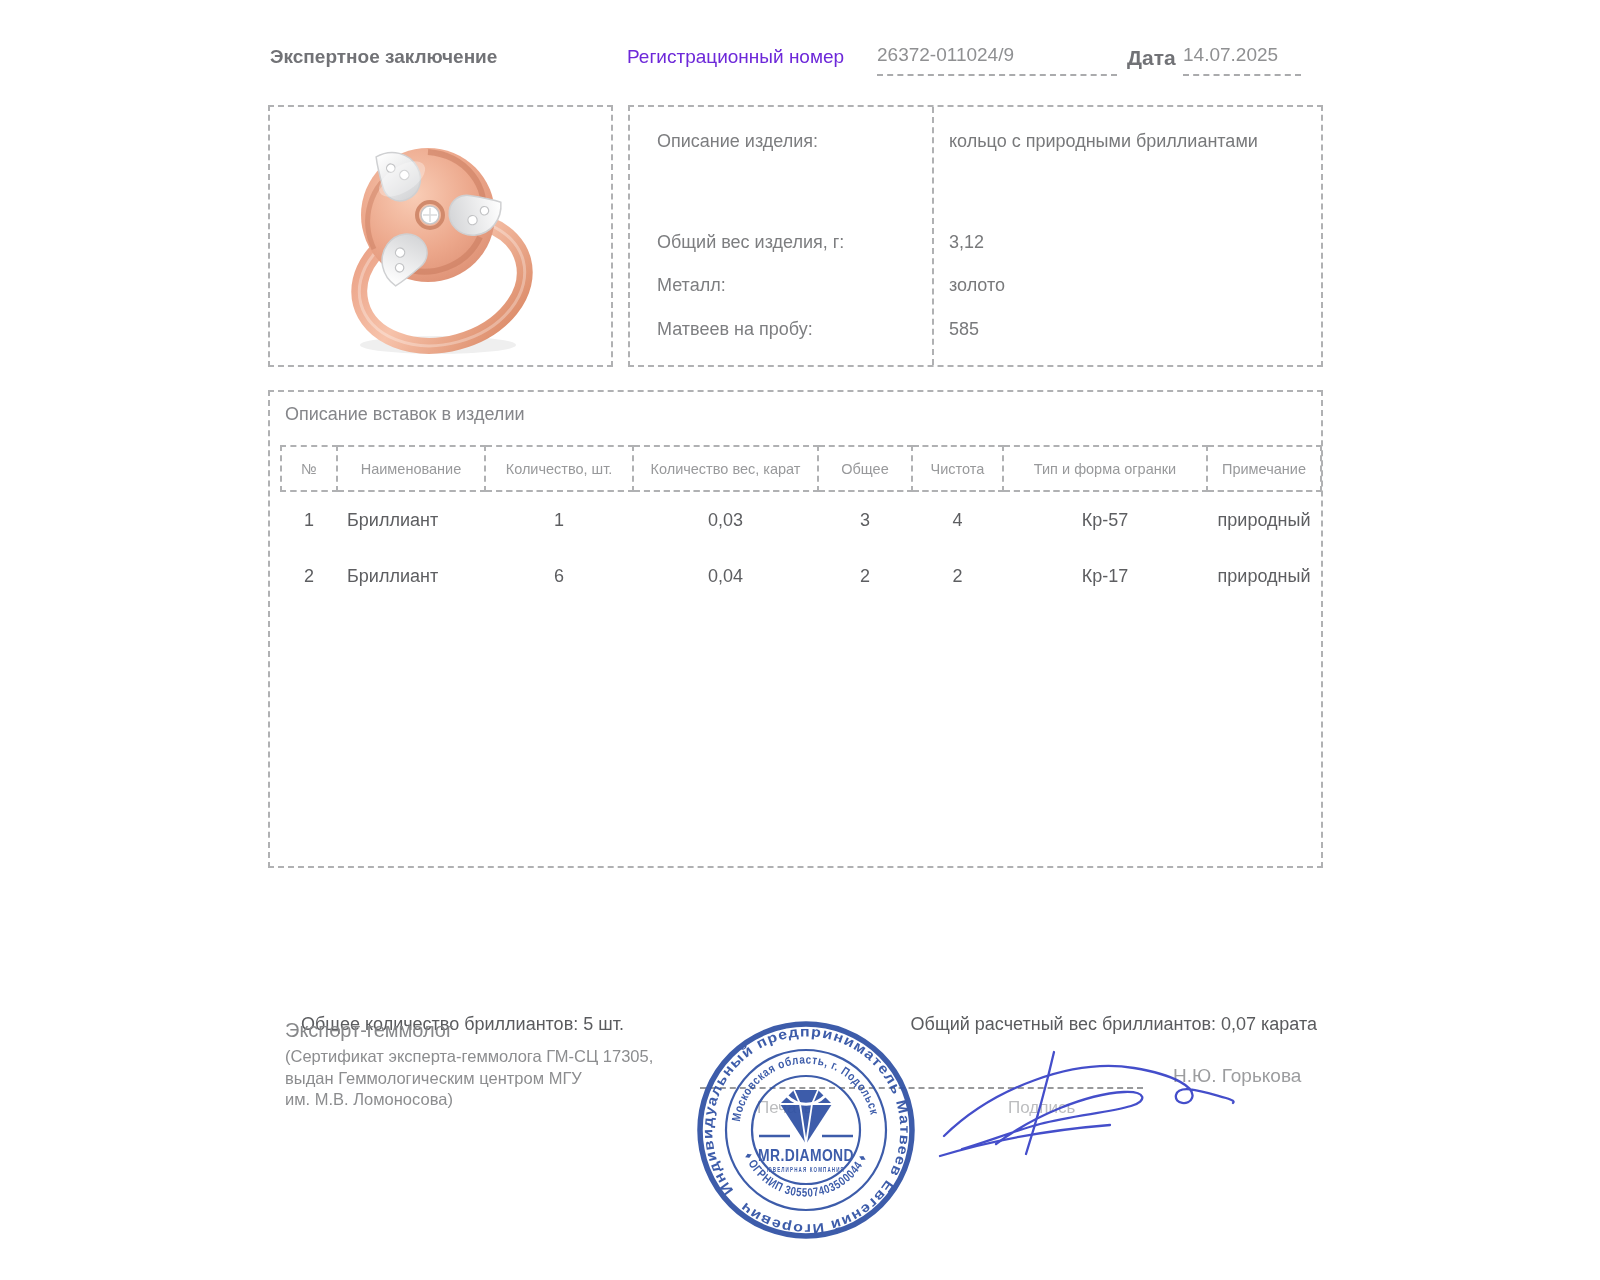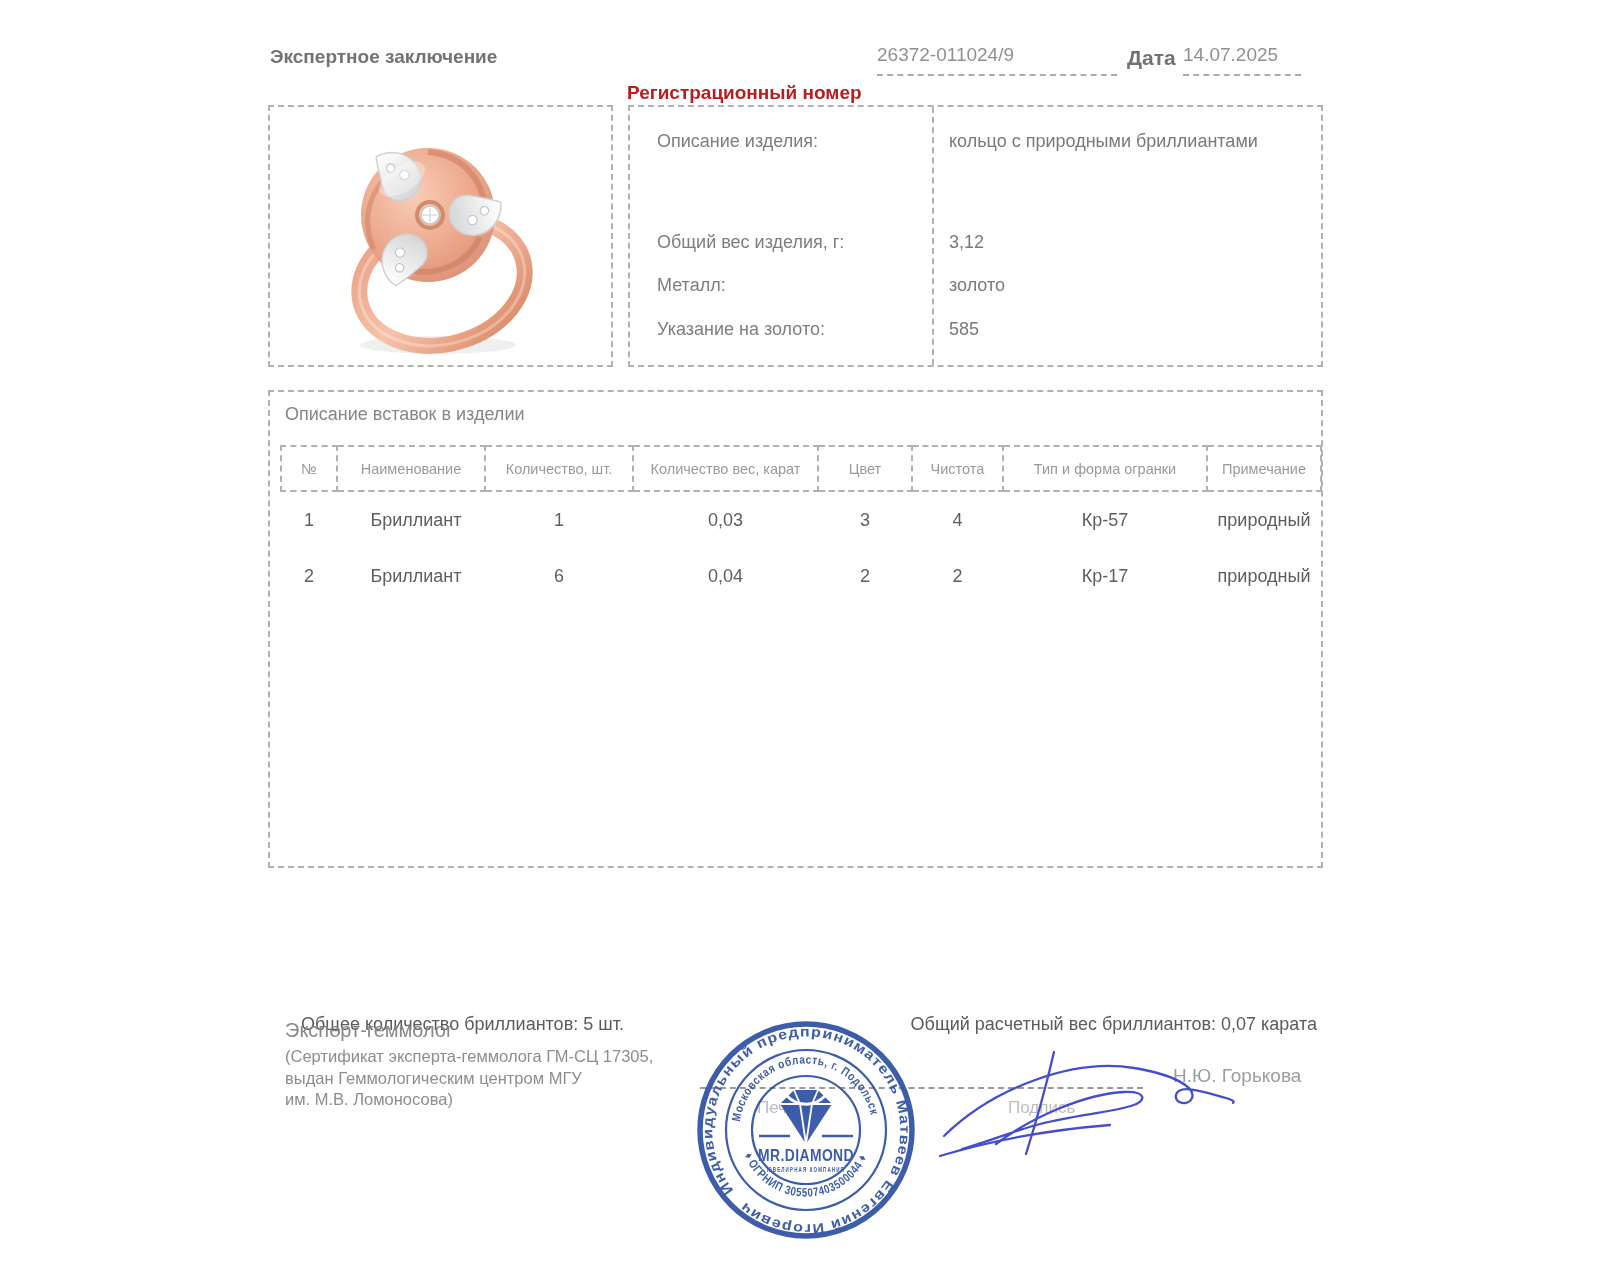--- a/index.html
+++ b/index.html
@@ -4,21 +4,21 @@
 <style>
   * { margin:0; padding:0; box-sizing:border-box; }
   html,body { background:#ffffff; }
   body { font-family:"Liberation Sans","DejaVu Sans",sans-serif; }
   .page { position:relative; width:1600px; height:1280px; background:#ffffff; overflow:hidden; }
 
   .abs { position:absolute; }
 
   
   .doc-title      { left:270px; top:46px; font-size:19px; font-weight:700; color:#717276; }
-  .reg-label      { left:627px; top:46px; font-size:19px; font-weight:700; color:#b91c1c;margin-top:36px; }
+  .reg-label      { left:627px; top:46px; font-size:19px; font-weight:400; color:#6d28d9; }
   .reg-value      { left:877px; top:44px; font-size:19px; color:#8f9092;
                     min-width:240px; display:inline-block;
                     border-bottom:2px dashed #aaabad; padding-bottom:8px; }
   .date-label     { left:1127px; top:46px; font-size:21px; font-weight:700; color:#717276; }
   .date-value     { left:1183px; top:44px; font-size:19px; color:#8f9092;
                     min-width:118px; display:inline-block;
                     border-bottom:2px dashed #aaabad; padding-bottom:8px; }
 
   
   .dashbox { border:2px dashed #b0b1b3; }
@@ -30,21 +30,21 @@
   .desc-row .val { position:absolute; left:319px; color:#78797b; }
 
   
   .inserts-box { left:268px; top:390px; width:1055px; height:478px; }
   .inserts-title { position:absolute; left:15px; top:12px; font-size:18px; color:#85868a; }
   table.inserts { position:absolute; left:10px; top:53px; width:1040px;
                   border-collapse:collapse; table-layout:fixed; }
   table.inserts th { border:2px dashed #b0b1b3; height:45px; font-weight:400;
                      font-size:14.5px; color:#98999b; text-align:center; vertical-align:middle; }
   table.inserts td { height:57px; font-size:18px; color:#5d5e61; text-align:center; vertical-align:middle; }
-  table.inserts td.c-name { text-align:center; padding-left:10px; }
+  table.inserts td.c-name { text-align:left; padding-left:10px; }
   .totals { position:absolute; left:31px; right:4px; top:622px; display:flex;
             justify-content:space-between; font-size:18px; color:#5a5b5e; }
 
   
   .comments-box { left:268px; top:891px; width:1055px; height:96px; }
   .comments-divider { position:absolute; left:167px; top:0; bottom:0; border-left:2px dashed #b0b1b3; }
   .comments-label { position:absolute; left:14px; top:11px; font-size:17.5px; color:#77787b; }
   .comments-text  { position:absolute; left:181px; right:14px; top:7px;
                     font-size:16.5px; line-height:23.5px; color:#646568; }
 
@@ -131,21 +131,21 @@
     </div>
     <div class="desc-row" style="top:124px">
       <span class="lab">Общий вес изделия, г:</span>
       <span class="val">3,12</span>
     </div>
     <div class="desc-row" style="top:167px">
       <span class="lab">Металл:</span>
       <span class="val">золото</span>
     </div>
     <div class="desc-row" style="top:211px">
-      <span class="lab">Указание на золото:</span>
+      <span class="lab">Матвеев на пробу:</span>
       <span class="val">585</span>
     </div>
   </div>
 
   <div class="abs dashbox inserts-box">
     <div class="inserts-title">Описание вставок в изделии</div>
     <table class="inserts">
       <colgroup>
         <col style="width:56px">
           <col style="width:148px">
@@ -155,21 +155,21 @@
           <col style="width:91px">
           <col style="width:204px">
           <col style="width:114px">
       </colgroup>
       <thead>
         <tr>
           <th>№</th>
           <th>Наименование</th>
           <th>Количество, шт.</th>
           <th>Количество вес, карат</th>
-          <th>Цвет</th>
+          <th>Общее</th>
           <th>Чистота</th>
           <th>Тип и форма огранки</th>
           <th>Примечание</th>
         </tr>
       </thead>
       <tbody>
         <tr>
           <td>1</td>
           <td class="c-name">Бриллиант</td>
           <td>1</td>

